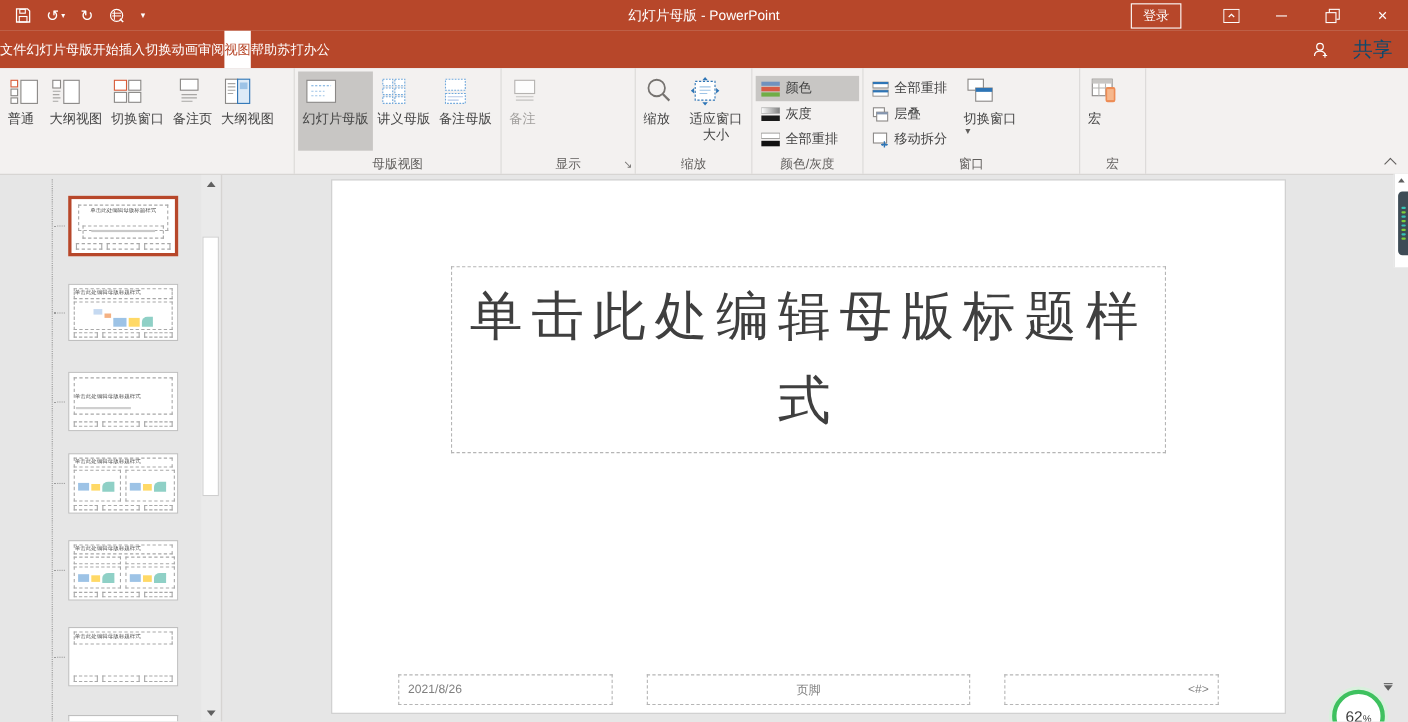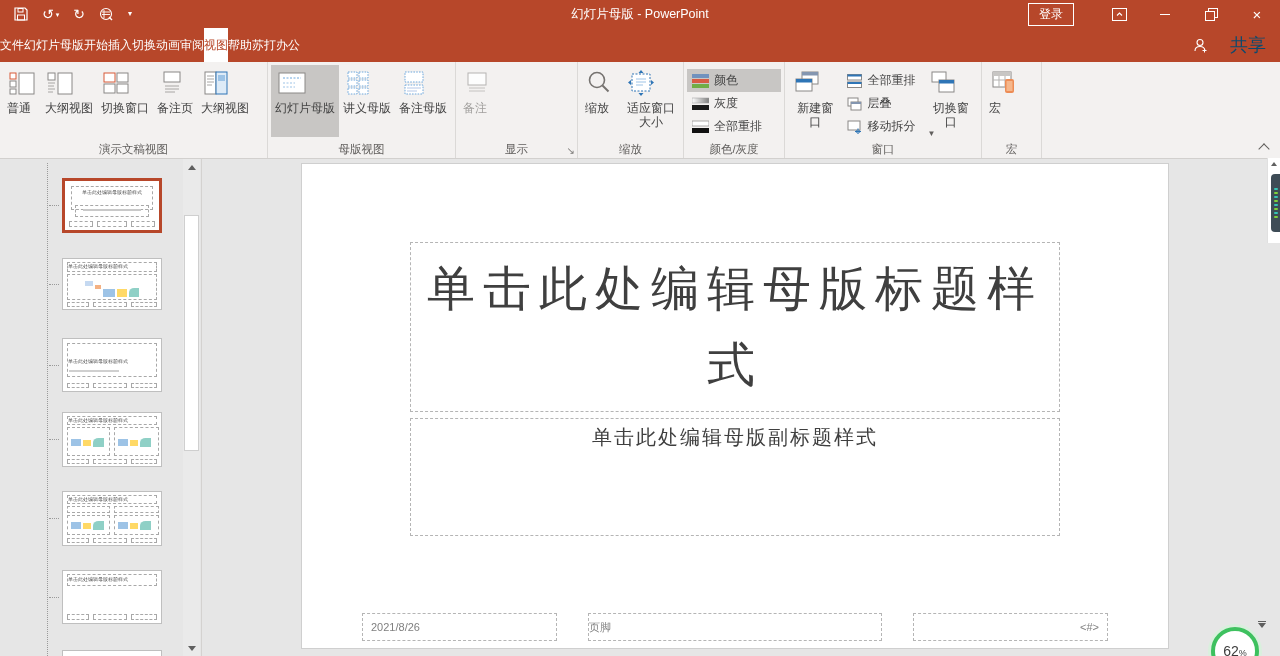--- a/index.html
+++ b/index.html
@@ -198,21 +198,20 @@
       <span>
         <svg width="30" height="28" viewBox="0 0 30 28">
             <rect x="4" y="3" width="11" height="22" fill="#fff" stroke="#8a8886"></rect>
             <path d="M6 7h7M6 10h7M6 13h7M6 16h5" stroke="#a8a6a4"></path>
             <rect x="15" y="3" width="11" height="22" fill="#deebf7" stroke="#2e75b6"></rect>
             <rect x="17" y="6" width="7" height="6" fill="#9dc3e6"></rect>
           </svg>
       </span>
       <span class="lbl">大纲视图</span>
     </div>
-    <div class="glabel">演示文稿视图</div>
   </div>
 
   <div class="rgroup" style="width:188px">
     <div class="lgbtn sel">
       <span>
         <svg width="34" height="28" viewBox="0 0 34 28">
             <rect x="4" y="4" width="26" height="20" fill="#fff" stroke="#8a8886"></rect>
             <path d="M8 9h18" stroke="#6fa8dc" stroke-dasharray="2 1.5"></path>
             <path d="M8 14h12M8 18h12" stroke="#9dc3e6" stroke-dasharray="2 1.5"></path>
           </svg>
@@ -319,31 +318,20 @@
               <rect x="0" y="8" width="17" height="5" fill="#111"></rect>
             </svg>
         </span>
         <span>全部重排</span>
       </div>
     </div>
     <div class="glabel">颜色/灰度</div>
   </div>
 
   <div class="rgroup" style="width:197px">
-    <div class="lgbtn">
-      <span>
-        <svg width="30" height="28" viewBox="0 0 30 28">
-            <rect x="10" y="3" width="16" height="12" fill="#fff" stroke="#8a8886"></rect>
-            <rect x="10" y="3" width="16" height="3.5" fill="#8496b0"></rect>
-            <rect x="4" y="10" width="16" height="12" fill="#fff" stroke="#8a8886"></rect>
-            <rect x="4" y="10" width="16" height="3.5" fill="#2e75b6"></rect>
-          </svg>
-      </span>
-      <span class="lbl">新建窗口</span>
-    </div>
     <div class="smcol" style="width:84px">
       <div class="smbtn">
         <span>
           <svg width="15" height="14" viewBox="0 0 15 14">
               <rect x="0.5" y="0.5" width="14" height="5.5" fill="#fff" stroke="#8a8886"></rect>
               <rect x="0.5" y="0.5" width="14" height="2" fill="#2e75b6"></rect>
               <rect x="0.5" y="8" width="14" height="5.5" fill="#fff" stroke="#8a8886"></rect>
               <rect x="0.5" y="8" width="14" height="2" fill="#2e75b6"></rect>
             </svg>
         </span>
@@ -500,27 +488,24 @@
   <div class="thumbbar"></div>
   <div class="sbtn" style="bottom:0">
       <span class="arrow-dn"></span>
     </div>
 </div>
 
 <div class="slide">
   <div class="ph slide-title">
     <div class="t">单击此处编辑母版标题样式</div>
   </div>
-  <div class="ph slide-sub">
-    <div class="t">单击此处编辑母版副标题样式</div>
-  </div>
   <div class="fbox" style="left:60px;width:195px;padding-left:8px">
     <span>2021/8/26</span>
   </div>
-  <div class="fbox" style="left:286px;width:294px;justify-content:flex-start">
+  <div class="fbox" style="left:286px;width:294px;justify-content:center">
     <span>页脚</span>
   </div>
   <div class="fbox" style="left:611px;width:195px;justify-content:flex-end;padding-right:8px">
     <span>&lt;#&gt;</span>
   </div>
 </div>
 
 <div class="rscroll">
   <div class="arrow-up"></div>
 </div>

